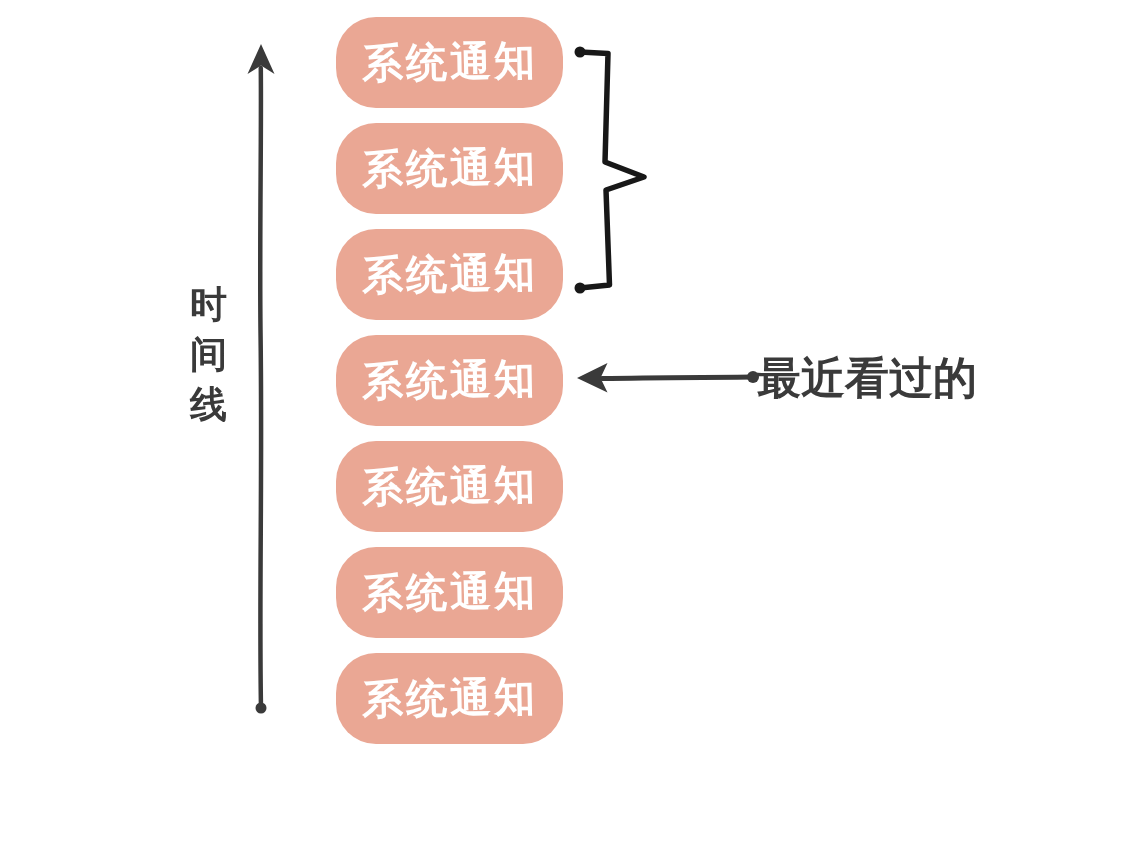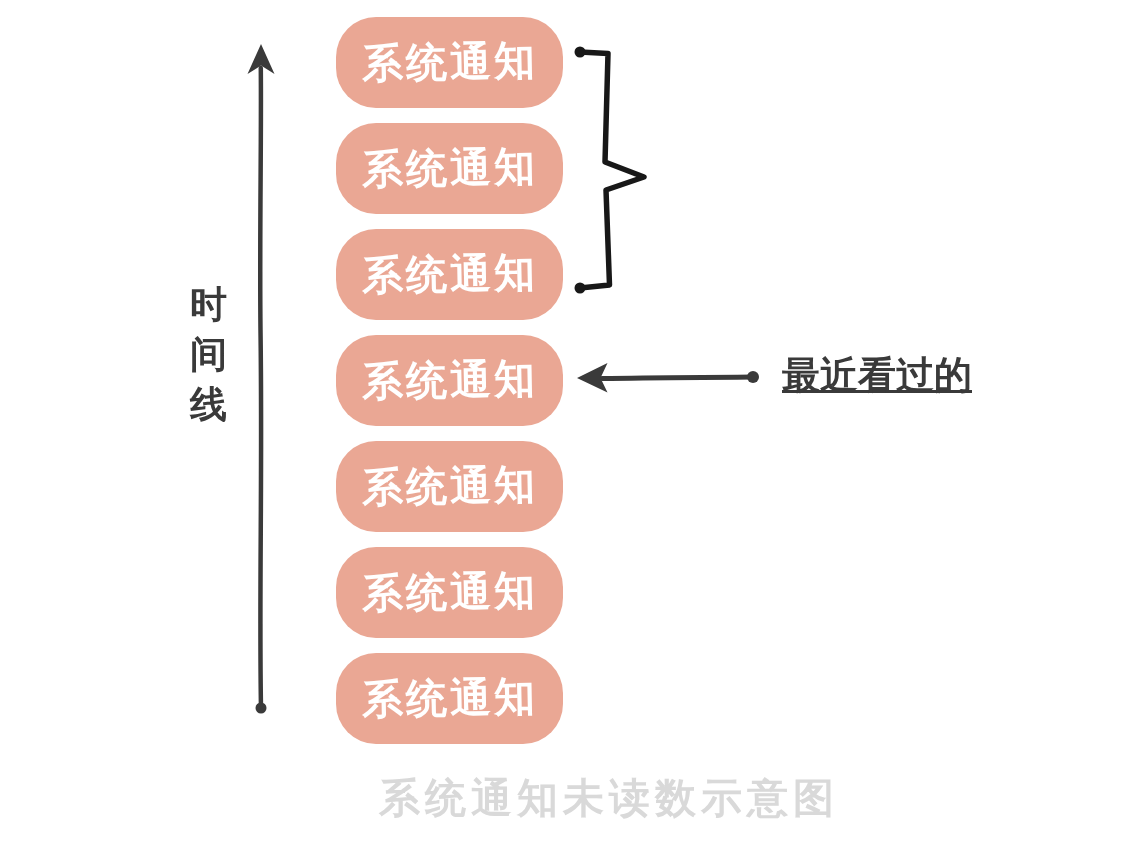--- a/index.html
+++ b/index.html
@@ -61,27 +61,26 @@
     color: var(--box-text);
     font-size: 41px;
     font-weight: 600;
     letter-spacing: 3px;
     line-height: 1;
     transform: rotate(-1.2deg);
   }
 
   .recent-label {
     position: absolute;
-    left: 782px; top: 356px;
-    font-size: 38px;
+    left: 757px; top: 356px;
+    font-size: 44px;
     font-weight: 600;
     color: var(--ink);
     line-height: 1;
     white-space: nowrap;
-    text-decoration: underline;
   }
 
   .caption {
     position: absolute;
     left: 379px; top: 778px;
     font-size: 41px;
     font-weight: 600;
     letter-spacing: 5px;
     color: var(--caption-text);
     line-height: 1;
@@ -139,15 +138,14 @@
     <div class="notif-box">
       <span>系统通知</span>
     </div>
     <div class="notif-box">
       <span>系统通知</span>
     </div>
   </div>
 
   <div class="recent-label">最近看过的</div>
 
-  <div class="caption">系统通知未读数示意图</div>
 
 </div>
 
 </body></html>

